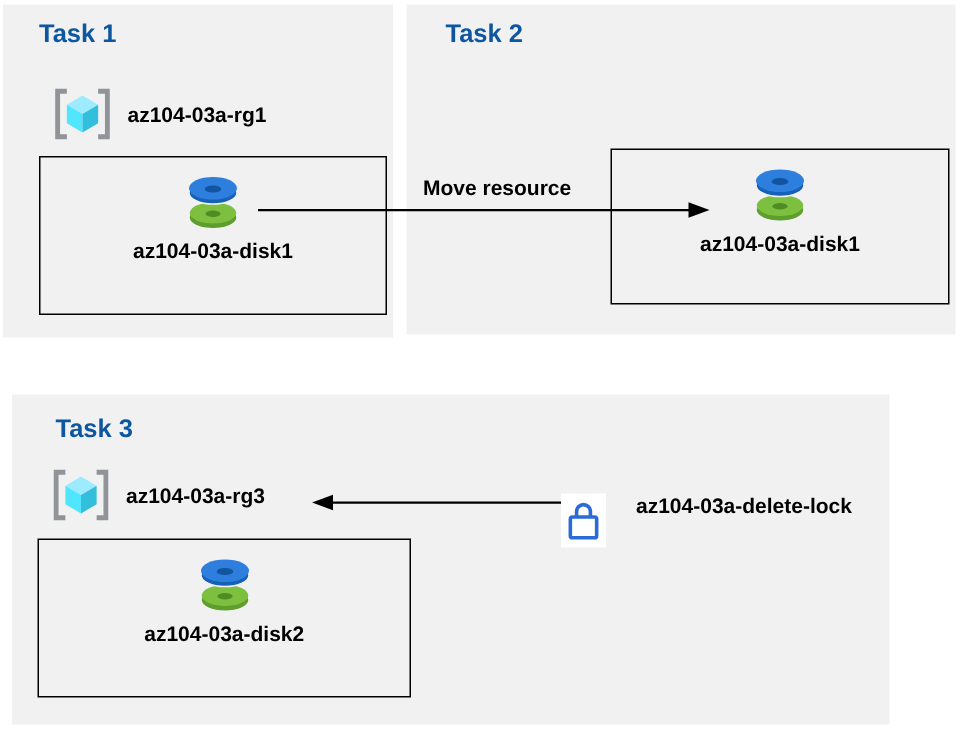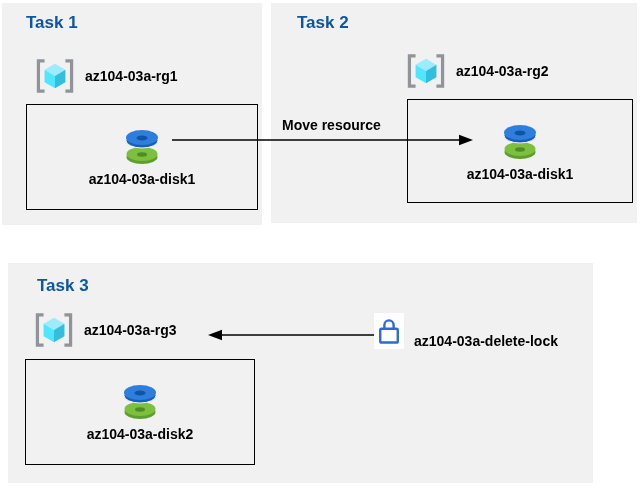--- a/index.html
+++ b/index.html
@@ -34,36 +34,37 @@
     color: var(--label_black, #000);
     white-space: nowrap;
   }
   .resource-box {
     position: absolute;
     box-sizing: border-box;
     border: 1.5px solid var(--box_border, #000);
     display: flex;
     flex-direction: column;
     align-items: center;
-    padding-top: 23px;
+    padding-top: 11px;
   }
   .disk-icon { width: 40px; height: 37px; }
   .resource-box .label { margin-top: 6px; }
   .move-label {
     position: absolute;
     font-size: 14px;
     font-weight: bold;
     color: var(--label_black, #000);
     white-space: nowrap;
   }
   .lock-group {
     position: absolute;
     display: flex;
-    align-items: flex-end;
-    gap: 10px;
+    align-items: flex-start;
+    gap: 20px;
+    margin-top: 16px;
   }
   .lock-box {
     width: 30px; height: 36px;
     background: var(--lock_bg, #fff);
     display: flex; align-items: center; justify-content: center;
     flex: 0 0 auto;
   }
   .lock-box svg { width: 24px; height: 30px; }
   .lock-text { display: flex; flex-direction: column; }
   .lock-name { font-size: 14px; font-weight: bold; color: var(--label_black, #000); white-space: nowrap; }
@@ -115,44 +116,38 @@
   </div>
   <div class="resource-box" style="left:26px; top:104px; width:232px; height:106px;">
     <svg class="disk-icon">
         <use href="#sym-disk"></use>
       </svg>
     <span class="label">az104-03a-disk1</span>
   </div>
 
   <section class="panel" style="left:271px; top:3px; width:366px; height:220px;"></section>
   <h2 class="task-title" style="left:297px; top:13px;">Task 2</h2>
-  <div class="rg-row" style="left:405px; top:53px;">
-    <svg class="rg-icon">
-        <use href="#sym-rg"></use>
-      </svg>
-    <span class="label">az104-03a-rg2</span>
-  </div>
   <div class="resource-box" style="left:407px; top:99px; width:226px; height:104px;">
     <svg class="disk-icon">
         <use href="#sym-disk"></use>
       </svg>
     <span class="label">az104-03a-disk1</span>
   </div>
 
   <div class="move-label" style="left:282px; top:117px;">Move resource</div>
 
   <section class="panel" style="left:8px; top:263px; width:585px; height:220px;"></section>
   <h2 class="task-title" style="left:37px; top:276px;">Task 3</h2>
   <div class="rg-row" style="left:33px; top:312px;">
     <svg class="rg-icon">
         <use href="#sym-rg"></use>
       </svg>
     <span class="label">az104-03a-rg3</span>
   </div>
-  <div class="resource-box" style="left:25px; top:359px; width:230px; height:106px;">
+  <div class="resource-box" style="left:25px; top:359px; width:249px; height:106px;">
     <svg class="disk-icon">
         <use href="#sym-disk"></use>
       </svg>
     <span class="label">az104-03a-disk2</span>
   </div>
 
   <div class="lock-group" style="left:374px; top:313px;">
     <div class="lock-box">
       <svg>
           <use href="#sym-lock"></use>

